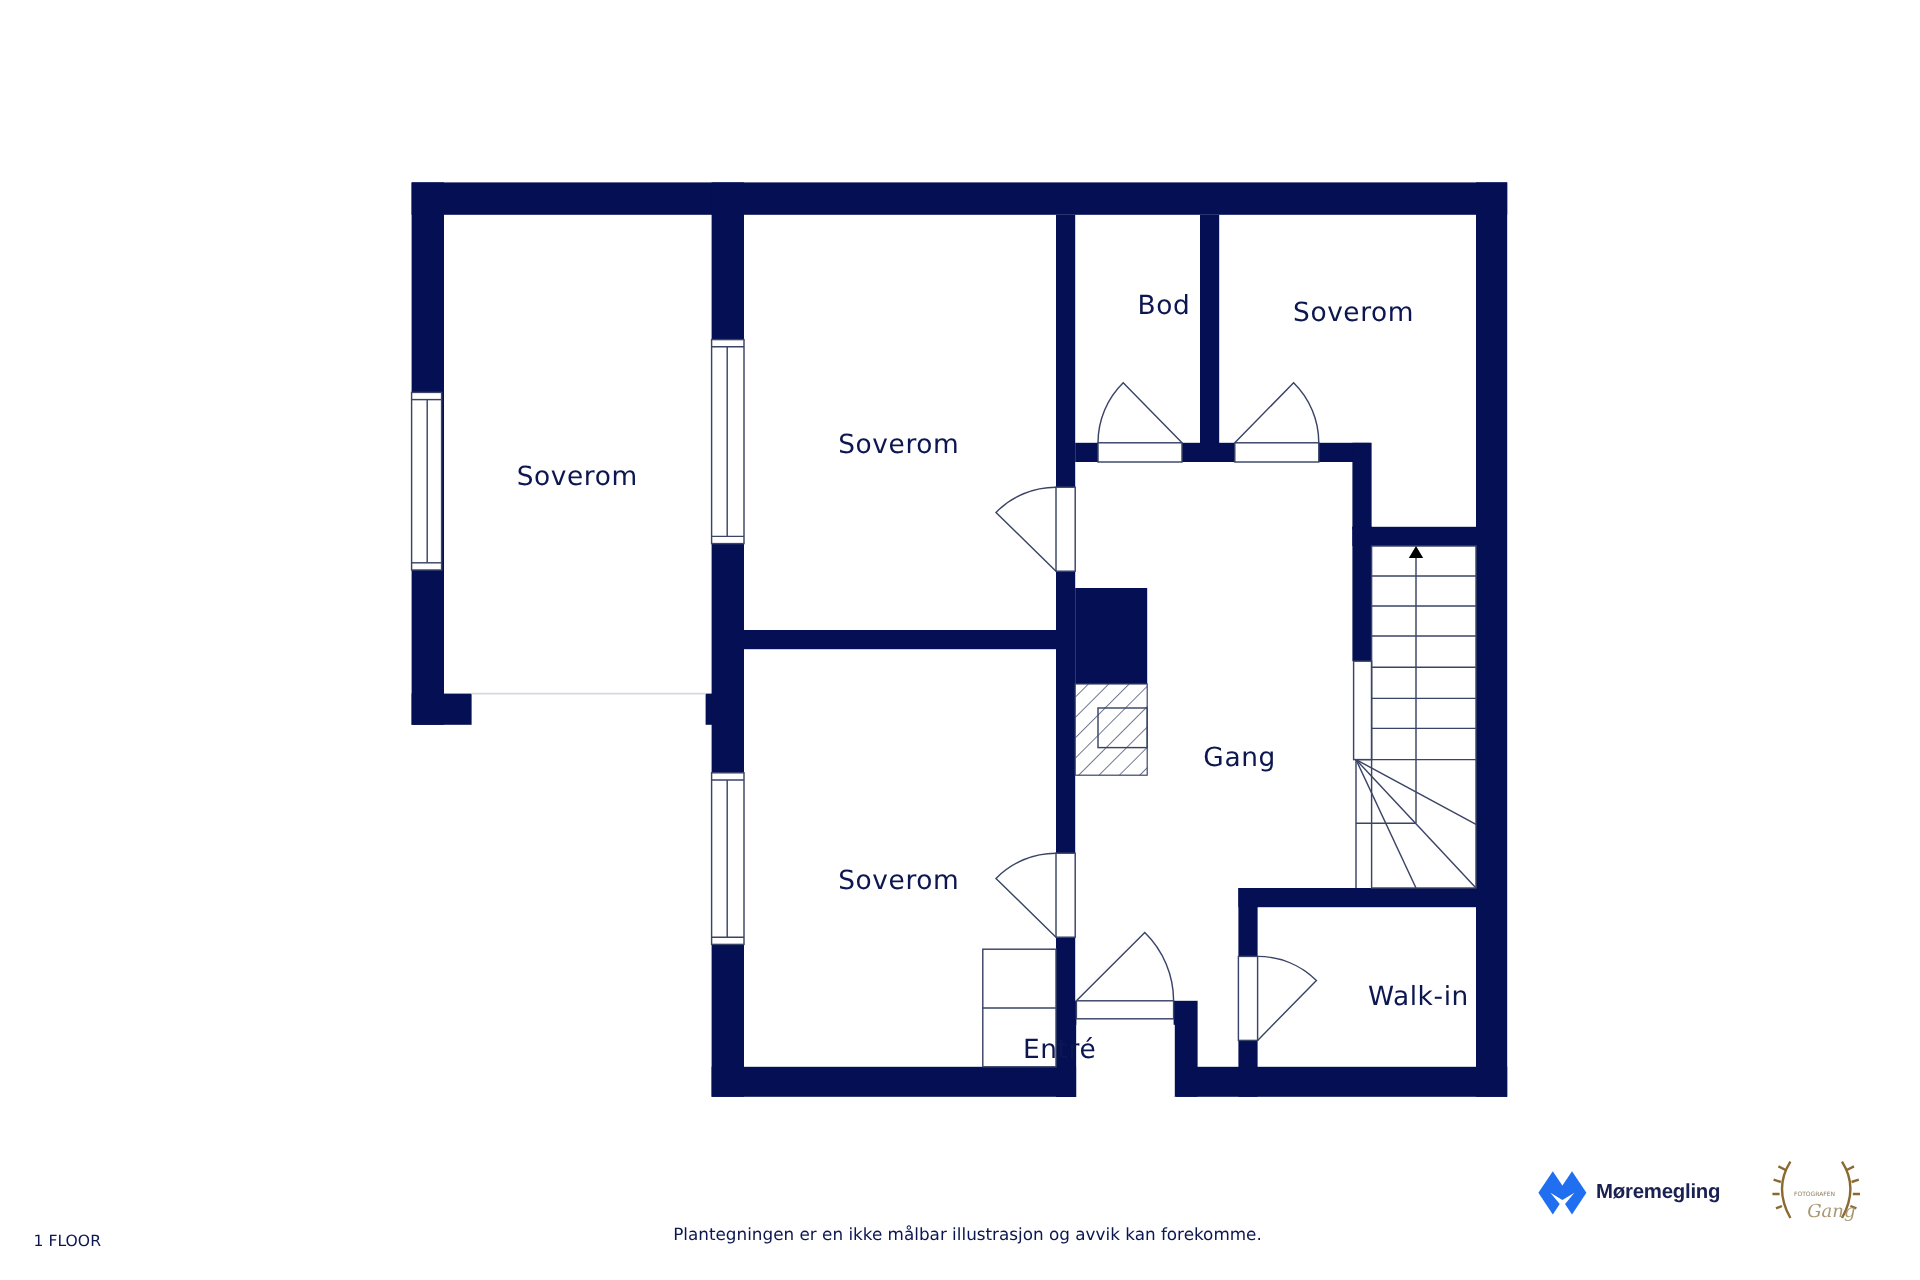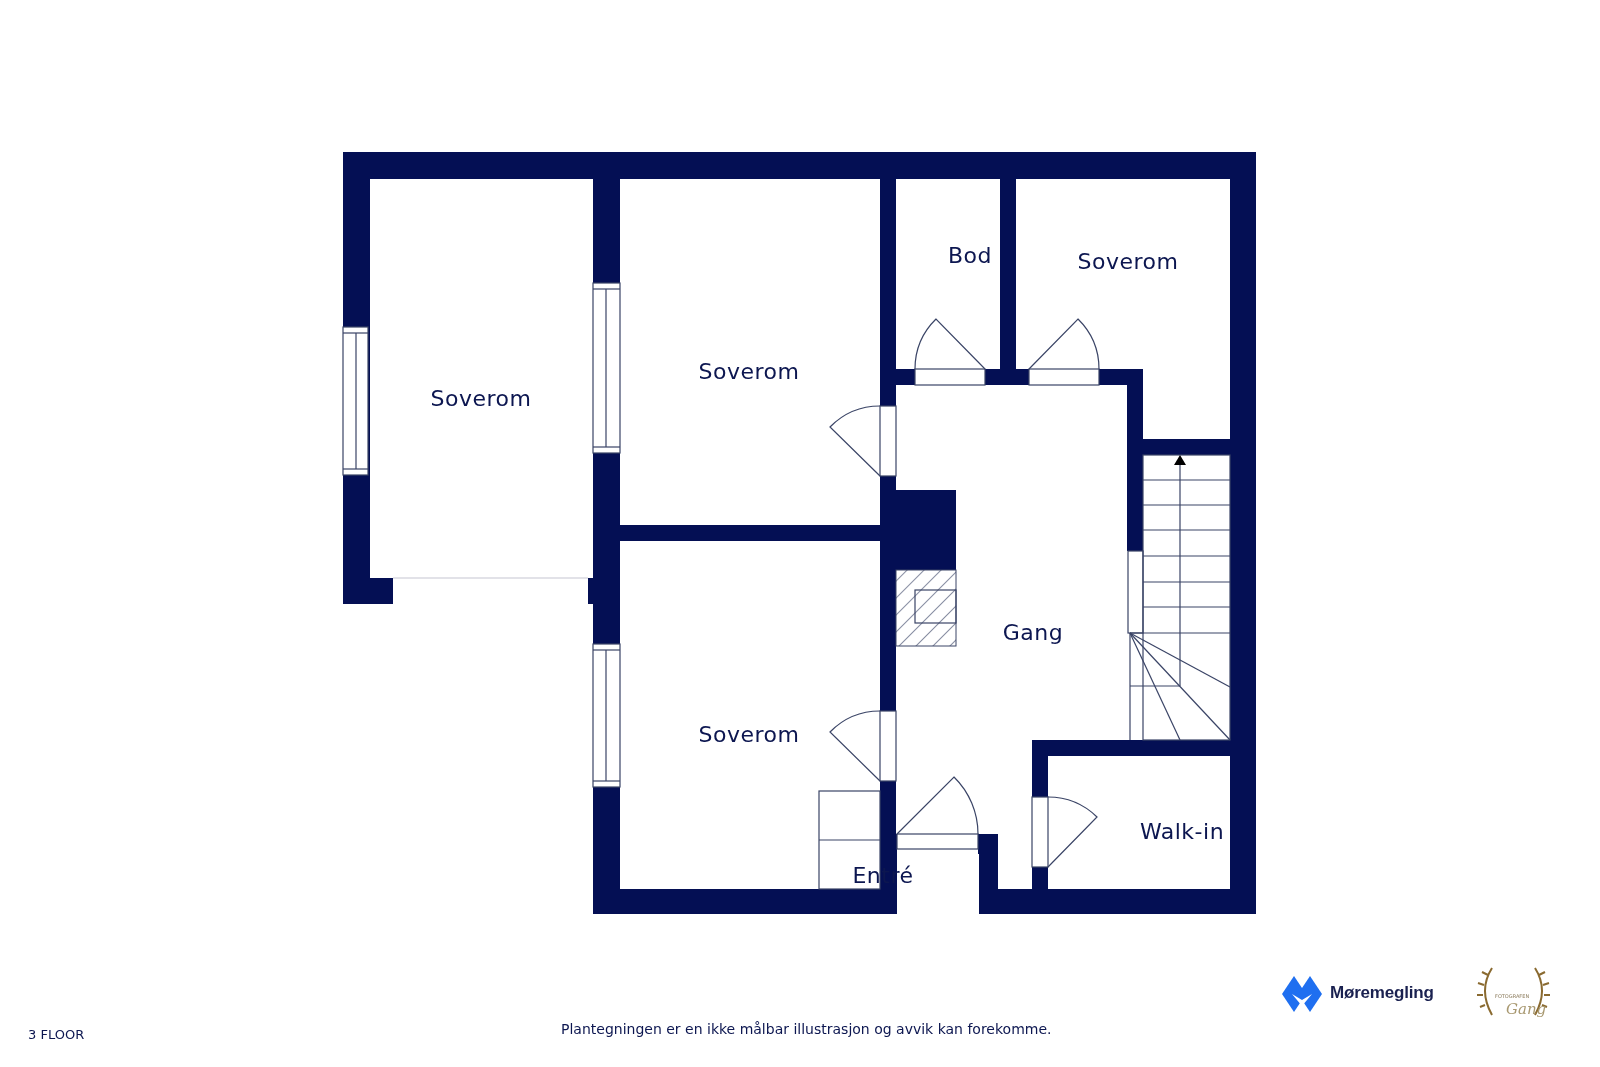--- a/index.html
+++ b/index.html
@@ -154,21 +154,21 @@
 
 <div class="room-label" style="left:481px; top:398px;">Soverom</div>
 <div class="room-label" style="left:749px; top:371px;">Soverom</div>
 <div class="room-label" style="left:749px; top:734px;">Soverom</div>
 <div class="room-label" style="left:949px; top:255px;margin-left:21px;">Bod</div>
 <div class="room-label" style="left:1128px; top:261px;">Soverom</div>
 <div class="room-label" style="left:1033px; top:632px;">Gang</div>
 <div class="room-label" style="left:1182px; top:831px;">Walk-in</div>
 <div class="room-label" style="left:883px; top:875px;">Entré</div>
 
-<div class="floor-label">3 FLOOR</div>
+<div class="floor-label">1 FLOOR</div>
 <div class="disclaimer">Plantegningen er en ikke målbar illustrasjon og avvik kan forekomme.</div>
 
 <div class="brand" style="left:1330px; top:983px;justify-content:flex-end;">
   <span class="brand-name">Møremegling</span>
 </div>
 
 <div class="photo-text">FOTOGRAFEN</div>
 <div class="photo-script">Gang</div>
 
 </body></html>

